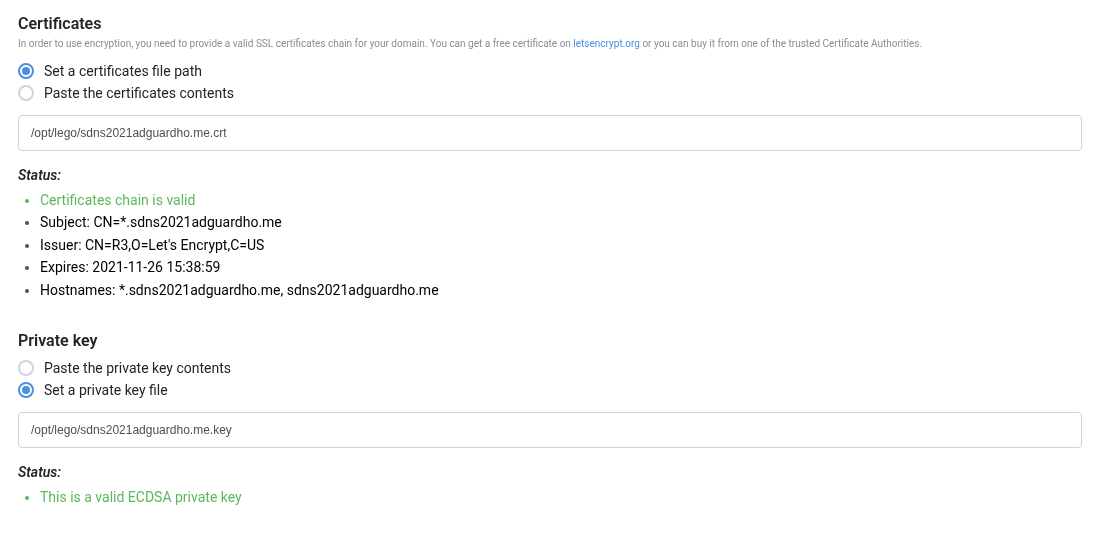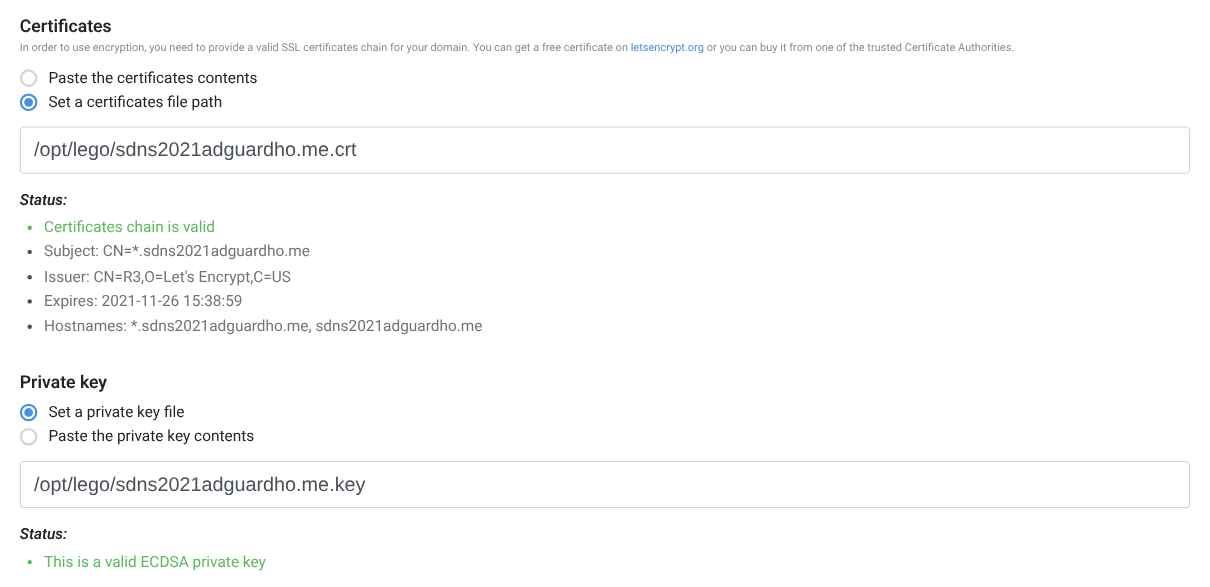--- a/index.html
+++ b/index.html
@@ -57,41 +57,41 @@
     }
     .radio-label {
       color: #212529;
       font-size: 14px;
     }
     .text-input {
       width: 100%;
       padding: 10px 12px;
       border: 1px solid #ced4da;
       border-radius: 4px;
-      font-size: 18px;
+      font-size: 12px;
       color: #495057;
       margin-top: 4px;
       margin-bottom: 16px;
       background: #fff;
     }
     .status-label {
       font-weight: 600;
       color: #212529;
       font-size: 14px;
       margin-bottom: 6px;
       font-style: italic;
     }
     ul.status-list {
       list-style: disc;
       padding-left: 22px;
       margin-bottom: 24px;
     }
     ul.status-list li {
       font-size: 14px;
-      color: #737373;
+      color: #000000;
       line-height: 1.6;
     }
     ul.status-list li.valid {
       color: #5cb85c;
     }
     ul.status-list li.valid::marker {
       color: #5cb85c;
     }
     ul.status-list li::marker {
       color: #495057;
@@ -104,26 +104,26 @@
 
 
 
 <h3 class="section-heading">Certificates</h3>
 <p class="desc">
   <span>In order to use encryption, you need to provide a valid SSL certificates chain for your domain. You can get a free certificate on </span><a href="#">letsencrypt.org</a><span> or you can buy it from one of the trusted Certificate Authorities.</span>
 </p>
 
 <div class="radio-group">
   <div class="radio-item">
+    <span class="radio-circle selected"></span>
+    <span class="radio-label">Set a certificates file path</span>
+  </div>
+  <div class="radio-item">
     <span class="radio-circle"></span>
     <span class="radio-label">Paste the certificates contents</span>
-  </div>
-  <div class="radio-item">
-    <span class="radio-circle selected"></span>
-    <span class="radio-label">Set a certificates file path</span>
   </div>
 </div>
 
 <input type="text" class="text-input" value="/opt/lego/sdns2021adguardho.me.crt" style="">
 
 <div class="status-label">Status:</div>
 <ul class="status-list">
   <li class="valid">Certificates chain is valid</li>
   <li>Subject: CN=*.sdns2021adguardho.me</li>
   <li>Issuer: CN=R3,O=Let's Encrypt,C=US</li>
@@ -131,26 +131,26 @@
   <li>Hostnames: *.sdns2021adguardho.me, sdns2021adguardho.me</li>
 </ul>
 
 <div class="section-break"></div>
 
 
 <h3 class="section-heading">Private key</h3>
 
 <div class="radio-group" style="margin-top:10px;">
   <div class="radio-item">
+    <span class="radio-circle"></span>
+    <span class="radio-label">Paste the private key contents</span>
+  </div>
+  <div class="radio-item">
     <span class="radio-circle selected"></span>
     <span class="radio-label">Set a private key file</span>
-  </div>
-  <div class="radio-item">
-    <span class="radio-circle"></span>
-    <span class="radio-label">Paste the private key contents</span>
   </div>
 </div>
 
 <input type="text" class="text-input" value="/opt/lego/sdns2021adguardho.me.key" style="">
 
 <div class="status-label">Status:</div>
 <ul class="status-list" style="margin-bottom:0;">
   <li class="valid">This is a valid ECDSA private key</li>
 </ul>
 

